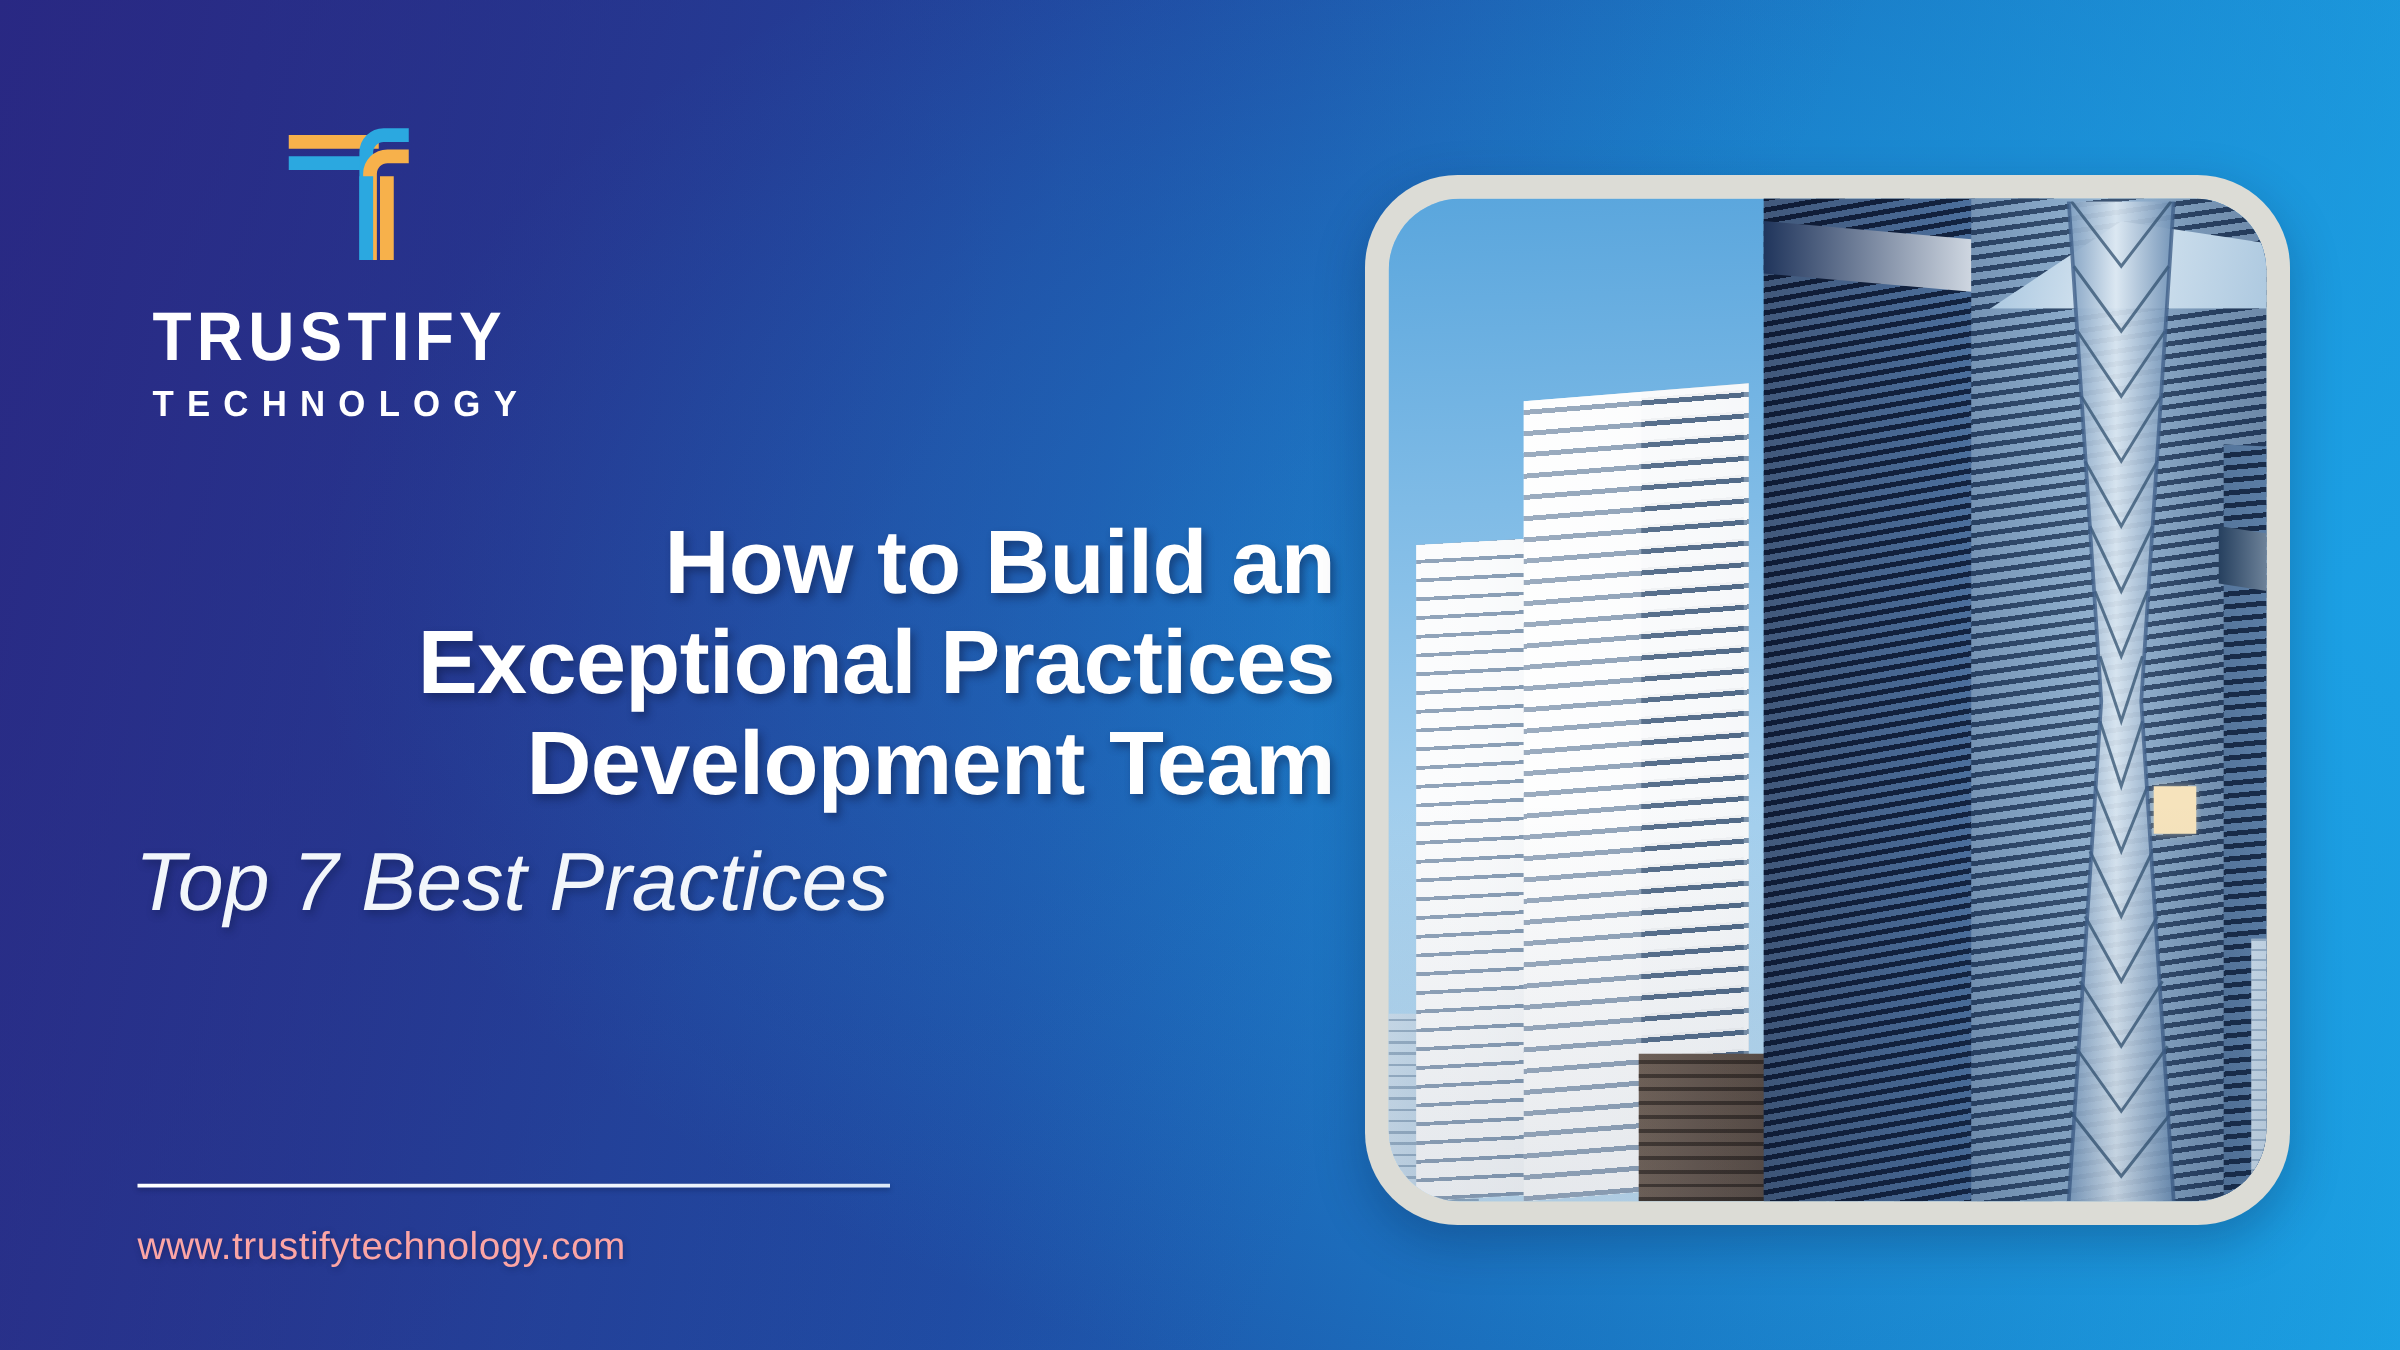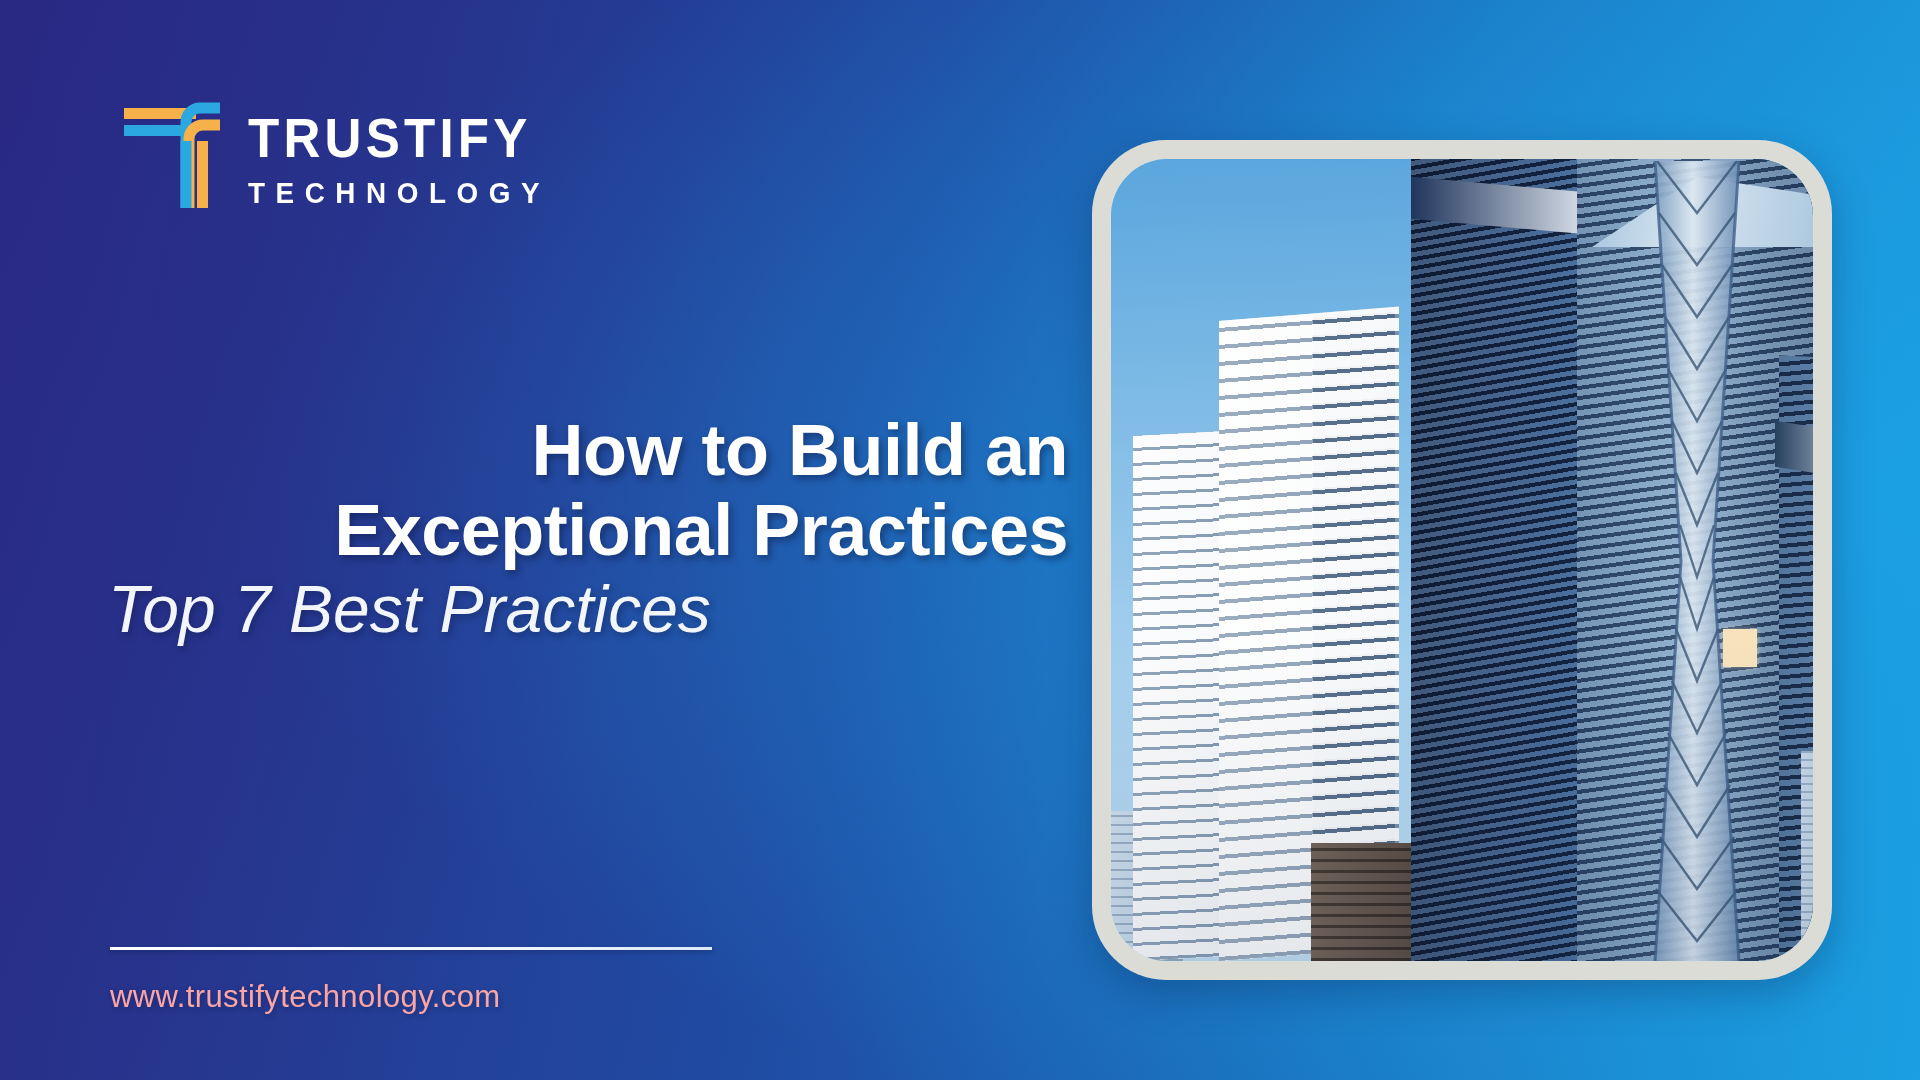--- a/index.html
+++ b/index.html
@@ -14,21 +14,21 @@
   .bg{position:absolute;inset:0;
     background:
       radial-gradient(150% 120% at 100% 45%, rgba(28,160,228,.95) 0%, rgba(28,160,228,0) 58%),
       linear-gradient(100deg,#2c2f86 0%, #263b92 20%, #1f4ea5 45%, #1a72bf 70%, #1ba0e2 100%);
   }
   .bg-sheen{position:absolute;inset:0;
     background:linear-gradient(115deg, rgba(40,38,130,.75) 0%, rgba(35,60,150,.25) 38%, rgba(30,140,215,0) 62%);
   }
 
   
-  .logo{position:absolute;left:122px;top:100px;display:flex;align-items:flex-end;gap:26px;}
+  .logo{position:absolute;left:122px;top:100px;display:flex;align-items:center;gap:26px;flex-direction:column;}
   .logo-mark{position:relative;width:100px;height:108px;flex:none;}
   .logo-mark svg{display:block;width:100px;height:108px;}
   .logo-words{padding-top:8px;}
   .logo-name{
     color:#ffffff;font-weight:700;font-size:55px;line-height:1;
     letter-spacing:4.5px;font-family:"Liberation Sans",sans-serif;
     transform:scaleX(.93);transform-origin:left center;white-space:nowrap;
   }
   .logo-sub{
     color:#ffffff;font-weight:700;font-size:29px;line-height:1;margin-top:13px;
@@ -38,21 +38,21 @@
   
   .headline{position:absolute;left:108px;top:410px;width:960px;}
   .h-line{
     color:#ffffff;font-weight:700;font-size:72px;line-height:1.115;
     letter-spacing:-.5px;white-space:nowrap;
     text-shadow:3px 4px 7px rgba(10,22,60,.45);
     text-align:right;
   }
   .h-sub{
     color:#f2f6fb;font-weight:400;font-style:italic;font-size:66px;line-height:1.18;
-    letter-spacing:0px;white-space:nowrap;margin-top:0;
+    letter-spacing:0px;white-space:nowrap;margin-top:16px;
     text-shadow:2px 3px 7px rgba(10,22,60,.42);
   }
 
   
   .divider{position:absolute;left:110px;top:947px;width:602px;height:3px;
     background:linear-gradient(90deg,#ffffff 0%,#eef4fb 70%,#dbe8f6 100%);
     box-shadow:0 2px 4px rgba(8,20,55,.35);}
   .url{position:absolute;left:110px;top:979px;color:#fca5a5;font-size:31px;
     font-weight:400;letter-spacing:.4px;white-space:nowrap;
     text-shadow:1px 2px 5px rgba(10,22,60,.35);}
@@ -167,20 +167,21 @@
     </div>
     <div class="logo-words">
       <div class="logo-name">TRUSTIFY</div>
       <div class="logo-sub">TECHNOLOGY</div>
     </div>
   </div>
 
   <div class="headline">
     <div class="h-line">How to Build an</div>
     <div class="h-line">Exceptional Practices</div>
+    <div class="h-line">Development Team</div>
     <div class="h-sub">Top 7 Best Practices</div>
   </div>
 
   <div class="divider"></div>
   <div class="url">www.trustifytechnology.com</div>
 
   <div class="card">
     <div class="card-inner">
       <div class="sky"></div>
 

